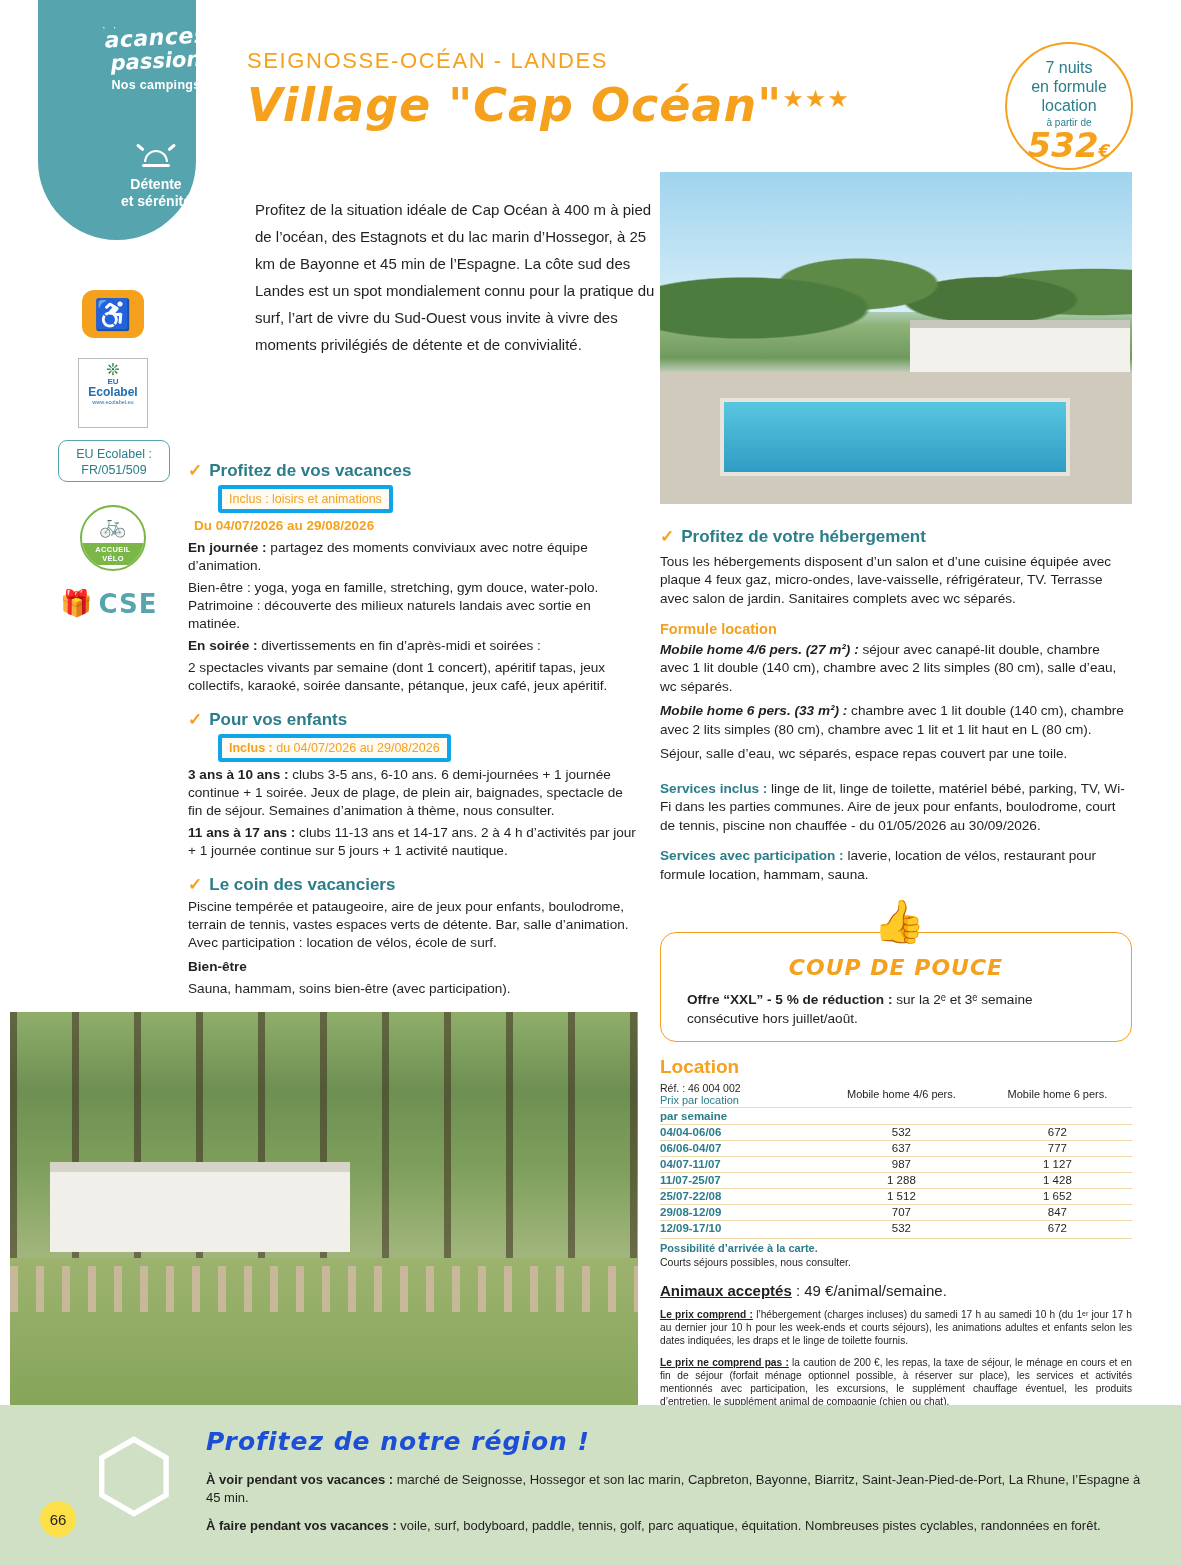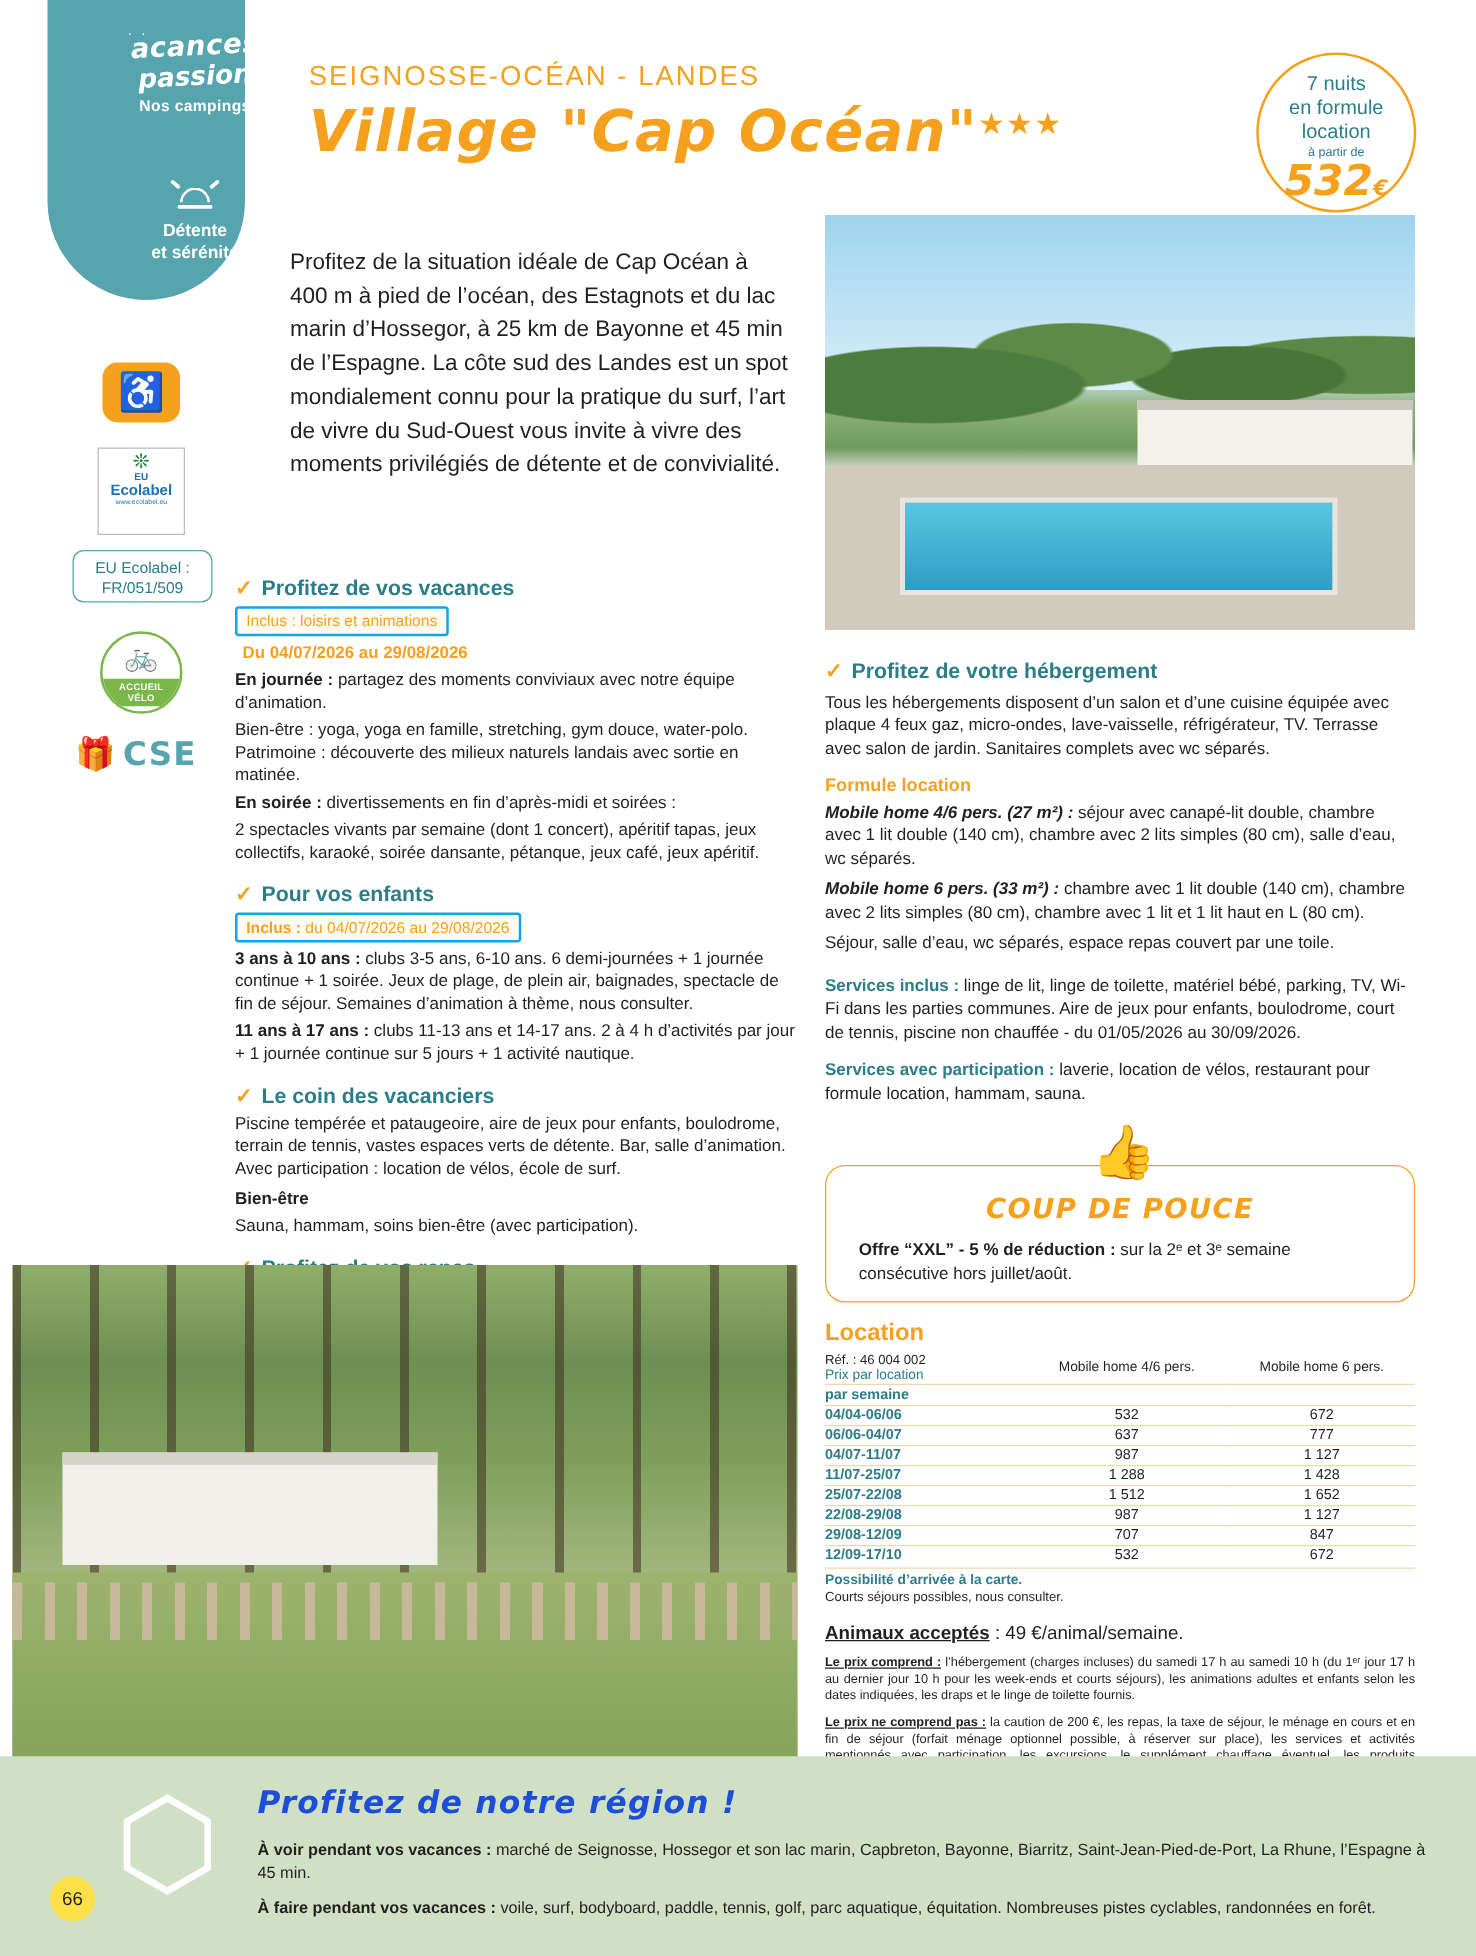--- a/index.html
+++ b/index.html
@@ -89,22 +89,22 @@
     text-align: center; color: #2b7d8a; padding-top: 14px;
   }
   .bubble .l1 { font-size: 16px; line-height: 19px; }
   .bubble .l3 { font-size: 10px; margin-top: 2px; }
   .bubble .price { color: #f5a11d; font-size: 34px; font-weight: bold; font-style: italic;
     font-family: "DejaVu Sans", sans-serif; line-height: 34px; }
   .bubble .price span { font-size: 17px; }
 
   
   .intro {
-    position: absolute; left: 232px; top: 196px; width: 400px;
-    font-size: 18px; line-height: 27px; color: #231f20;
+    position: absolute; left: 255px; top: 196px; width: 400px;
+    font-size: 15px; line-height: 27px; color: #231f20;
   }
 
   
   .hero {
     position: absolute; left: 660px; top: 172px; width: 472px; height: 332px;
     background: linear-gradient(#b8dff2 0%, #cfe9f6 38%, #8fb37a 46%, #6f9a5d 56%, #dfe2dd 62%, #46b9d8 74%, #2e9fc4 86%, #d8d4cc 100%);
     overflow: hidden;
   }
   .hero .sky { position:absolute; left:0; top:0; right:0; height: 140px;
     background: linear-gradient(#9fd4ee, #d8eef8); }
@@ -116,22 +116,22 @@
   .hero .bldg { position:absolute; left: 250px; top: 148px; width: 220px; height: 60px;
     background: #f2f1ec; border-top: 8px solid #c9c6bd; }
   .hero .deck { position:absolute; left:0; top: 200px; right:0; height: 132px; background:#cfcabc; }
   .hero .pool { position:absolute; left: 60px; top: 226px; width: 350px; height: 78px;
     background: linear-gradient(#59c6e0, #2f9cc4); border: 4px solid #e7e4dc; }
 
   
   .sec-h { color: #2b7d8a; font-weight: bold; font-size: 17px; display: flex; align-items: center; gap: 7px; }
   .sec-h .chk { color: #f5a11d; font-size: 17px; font-weight: bold; }
   .tag-orange {
-    display: inline-block; border: 2px solid #0ea5e9; color: #f5a11d;
-    font-size: 12.5px; padding: 1px 7px; border-radius: 3px; background: #fffaf2;
+    display: inline-block; border: 4px solid #0ea5e9; color: #f5a11d;
+    font-size: 12.5px; padding: 1px 7px; border-radius: 3px; background: #fffaf2; margin-left: 30px;
   }
   .tag-orange b { color:#f5a11d; }
   .dates { color: #f5a11d; font-weight: bold; font-size: 13.5px; }
 
   
   .colL { position: absolute; left: 188px; top: 462px; width: 452px; font-size: 13.6px; line-height: 18px; }
   .colL p { margin: 4px 0 0 0; }
   .colL .blk { margin-top: 16px; }
   .colL b { font-weight: bold; }
 
@@ -372,25 +372,20 @@
         <td class="d">11/07-25/07</td>
         <td>1 288</td>
         <td>1 428</td>
       </tr>
       <tr>
         <td class="d">25/07-22/08</td>
         <td>1 512</td>
         <td>1 652</td>
       </tr>
       <tr>
-        <td class="d">22/08-29/08</td>
-        <td>987</td>
-        <td>1 127</td>
-      </tr>
-      <tr>
         <td class="d">29/08-12/09</td>
         <td>707</td>
         <td>847</td>
       </tr>
       <tr>
         <td class="d">12/09-17/10</td>
         <td>532</td>
         <td>672</td>
       </tr>
     </tbody>

